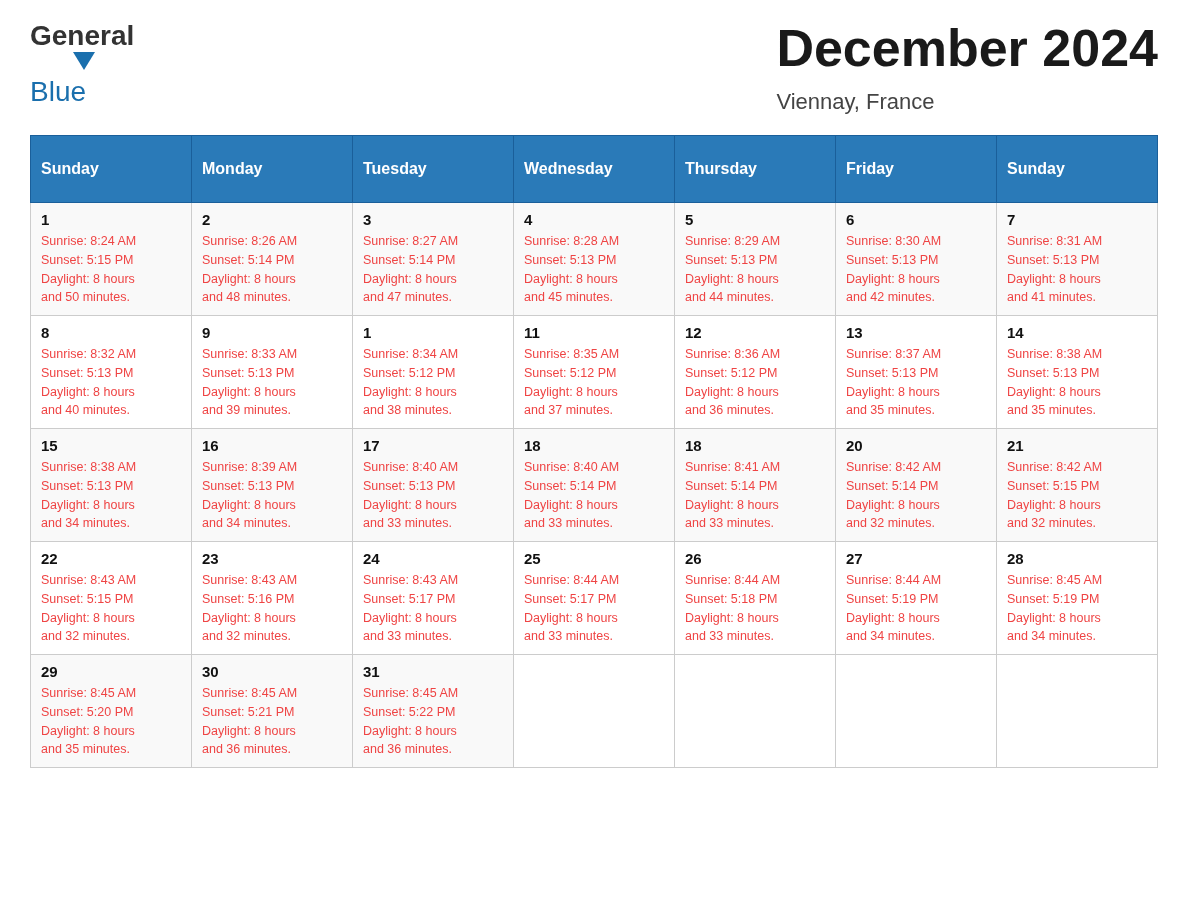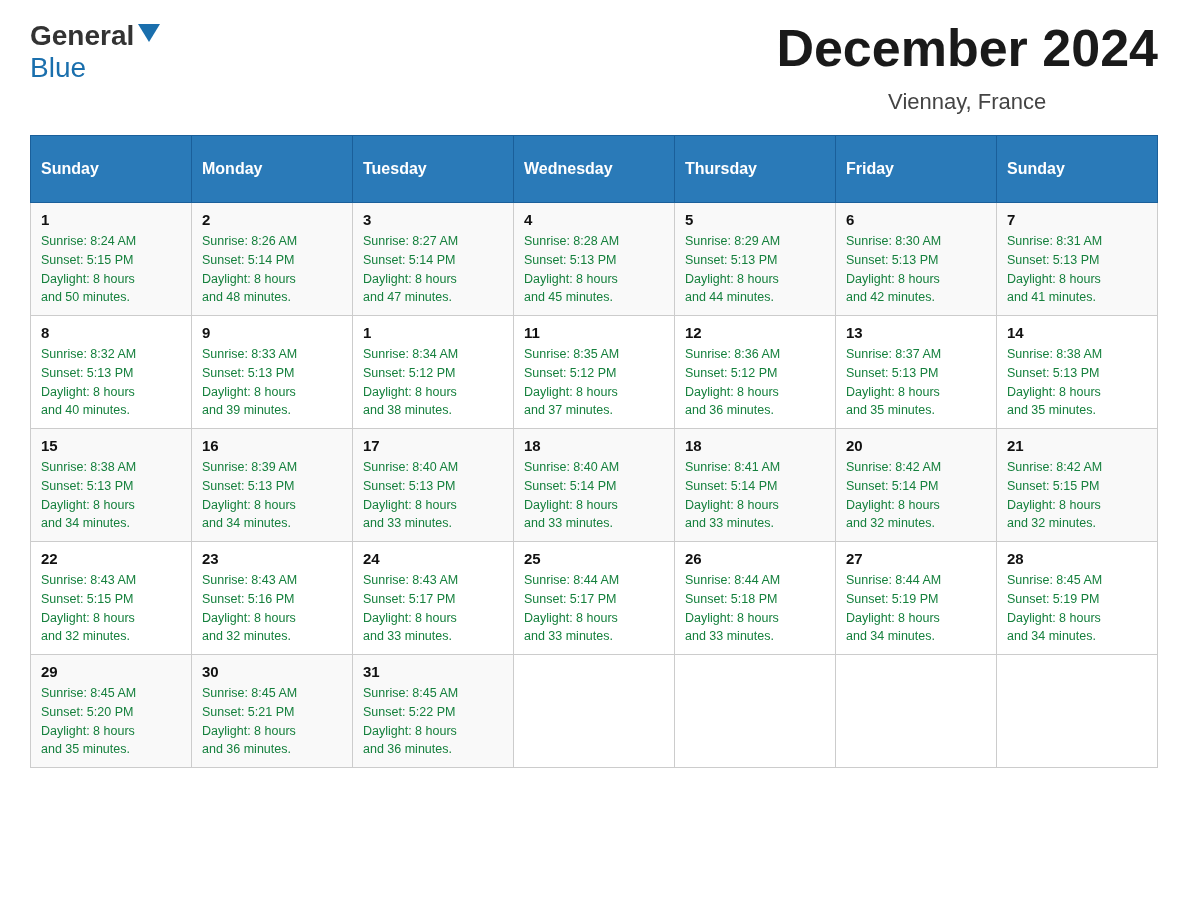--- a/index.html
+++ b/index.html
@@ -15,21 +15,21 @@
       justify-content: space-between;
       align-items: flex-start;
       margin-bottom: 20px;
     }
     .logo {
       display: flex;
       flex-direction: column;
       align-items: flex-start;
     }
     .title-block {
-      text-align: center;
+      text-align: left;
     }
     .month-title {
       font-size: 52px;
       font-weight: bold;
       color: #1a1a1a;
       line-height: 1.1;
     }
     .location {
       font-size: 22px;
       color: #444;
@@ -60,35 +60,36 @@
     }
     tbody tr td .day-num {
       font-size: 15px;
       font-weight: bold;
       color: #111;
       display: block;
       margin-bottom: 4px;
     }
     tbody tr td .day-info {
       font-size: 12.5px;
-      color: #15803d;
+      color: #ef4444;
       line-height: 1.5;
     }
     tbody tr:nth-child(odd) td {
       background: #f9f9f9;
     }
     tbody tr:nth-child(even) td {
       background: #fff;
     }
     tbody tr td.empty {
       background: #fff;
     }
     .logo-row1 {
       display: flex;
       align-items: center;
+      flex-direction: column;
     }
     .general-text {
       font-size: 28px;
       font-weight: bold;
       color: #333;
     }
     .blue-arrow {
       display: inline-block;
       margin-left: 4px;
     }

